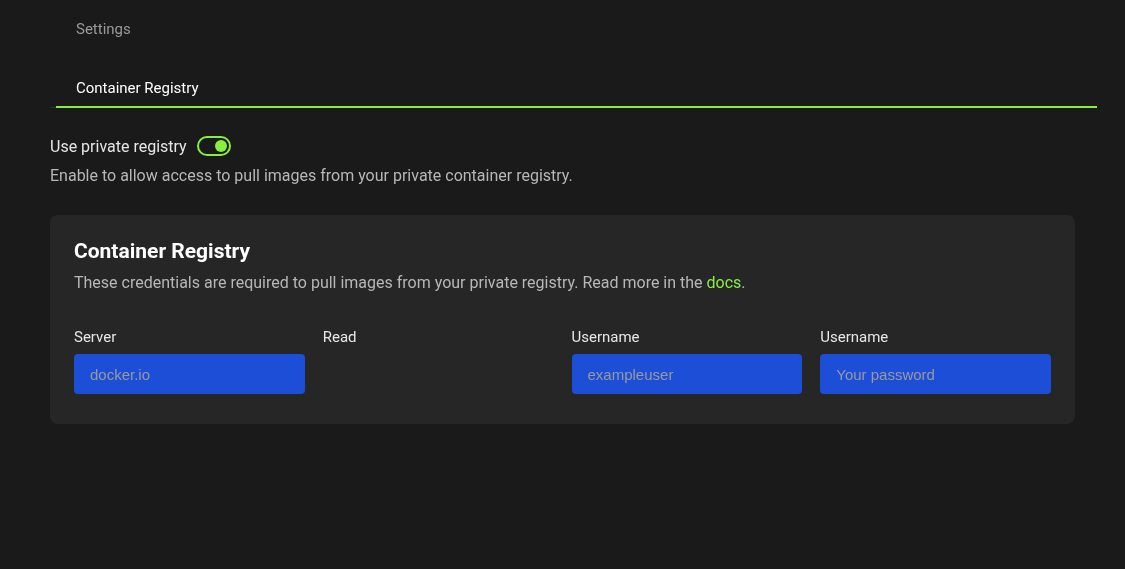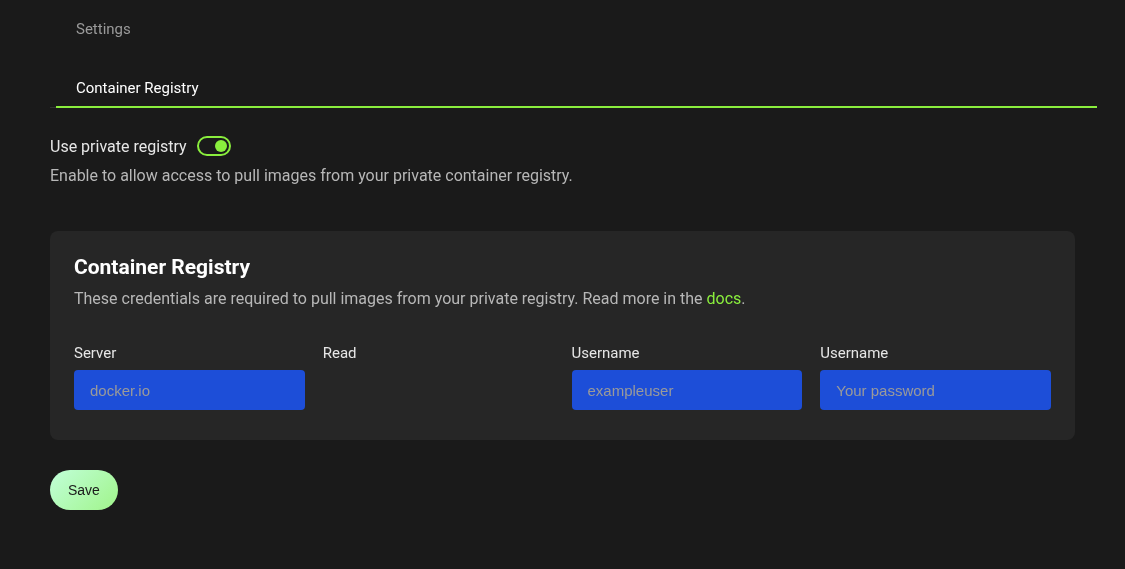--- a/index.html
+++ b/index.html
@@ -66,21 +66,21 @@
     height: 12px;
     border-radius: 50%;
     background: #8aee3d;
     top: 50%;
     transform: translateY(-50%);
     right: 2px;
   }
   .description {
     font-size: 16px;
     color: #b7b7b7;
-    margin-bottom: 46px;
+    margin-bottom: 30px;
   }
   .card {
     background: #262626;
     border-radius: 8px;
     padding: 24px 24px 30px 24px;
   }
   .card-title {
     font-size: 21px;
     font-weight: 700;
     color: #ffffff;
@@ -169,14 +169,13 @@
         <label>Username</label>
         <input type="text" placeholder="exampleuser" style="">
       </div>
       <div class="field">
         <label>Username</label>
         <input type="password" placeholder="Your password" style="">
       </div>
     </div>
   </div>
 
-  <button class="save-btn">Save</button>
 </div>
 
 </body></html>

